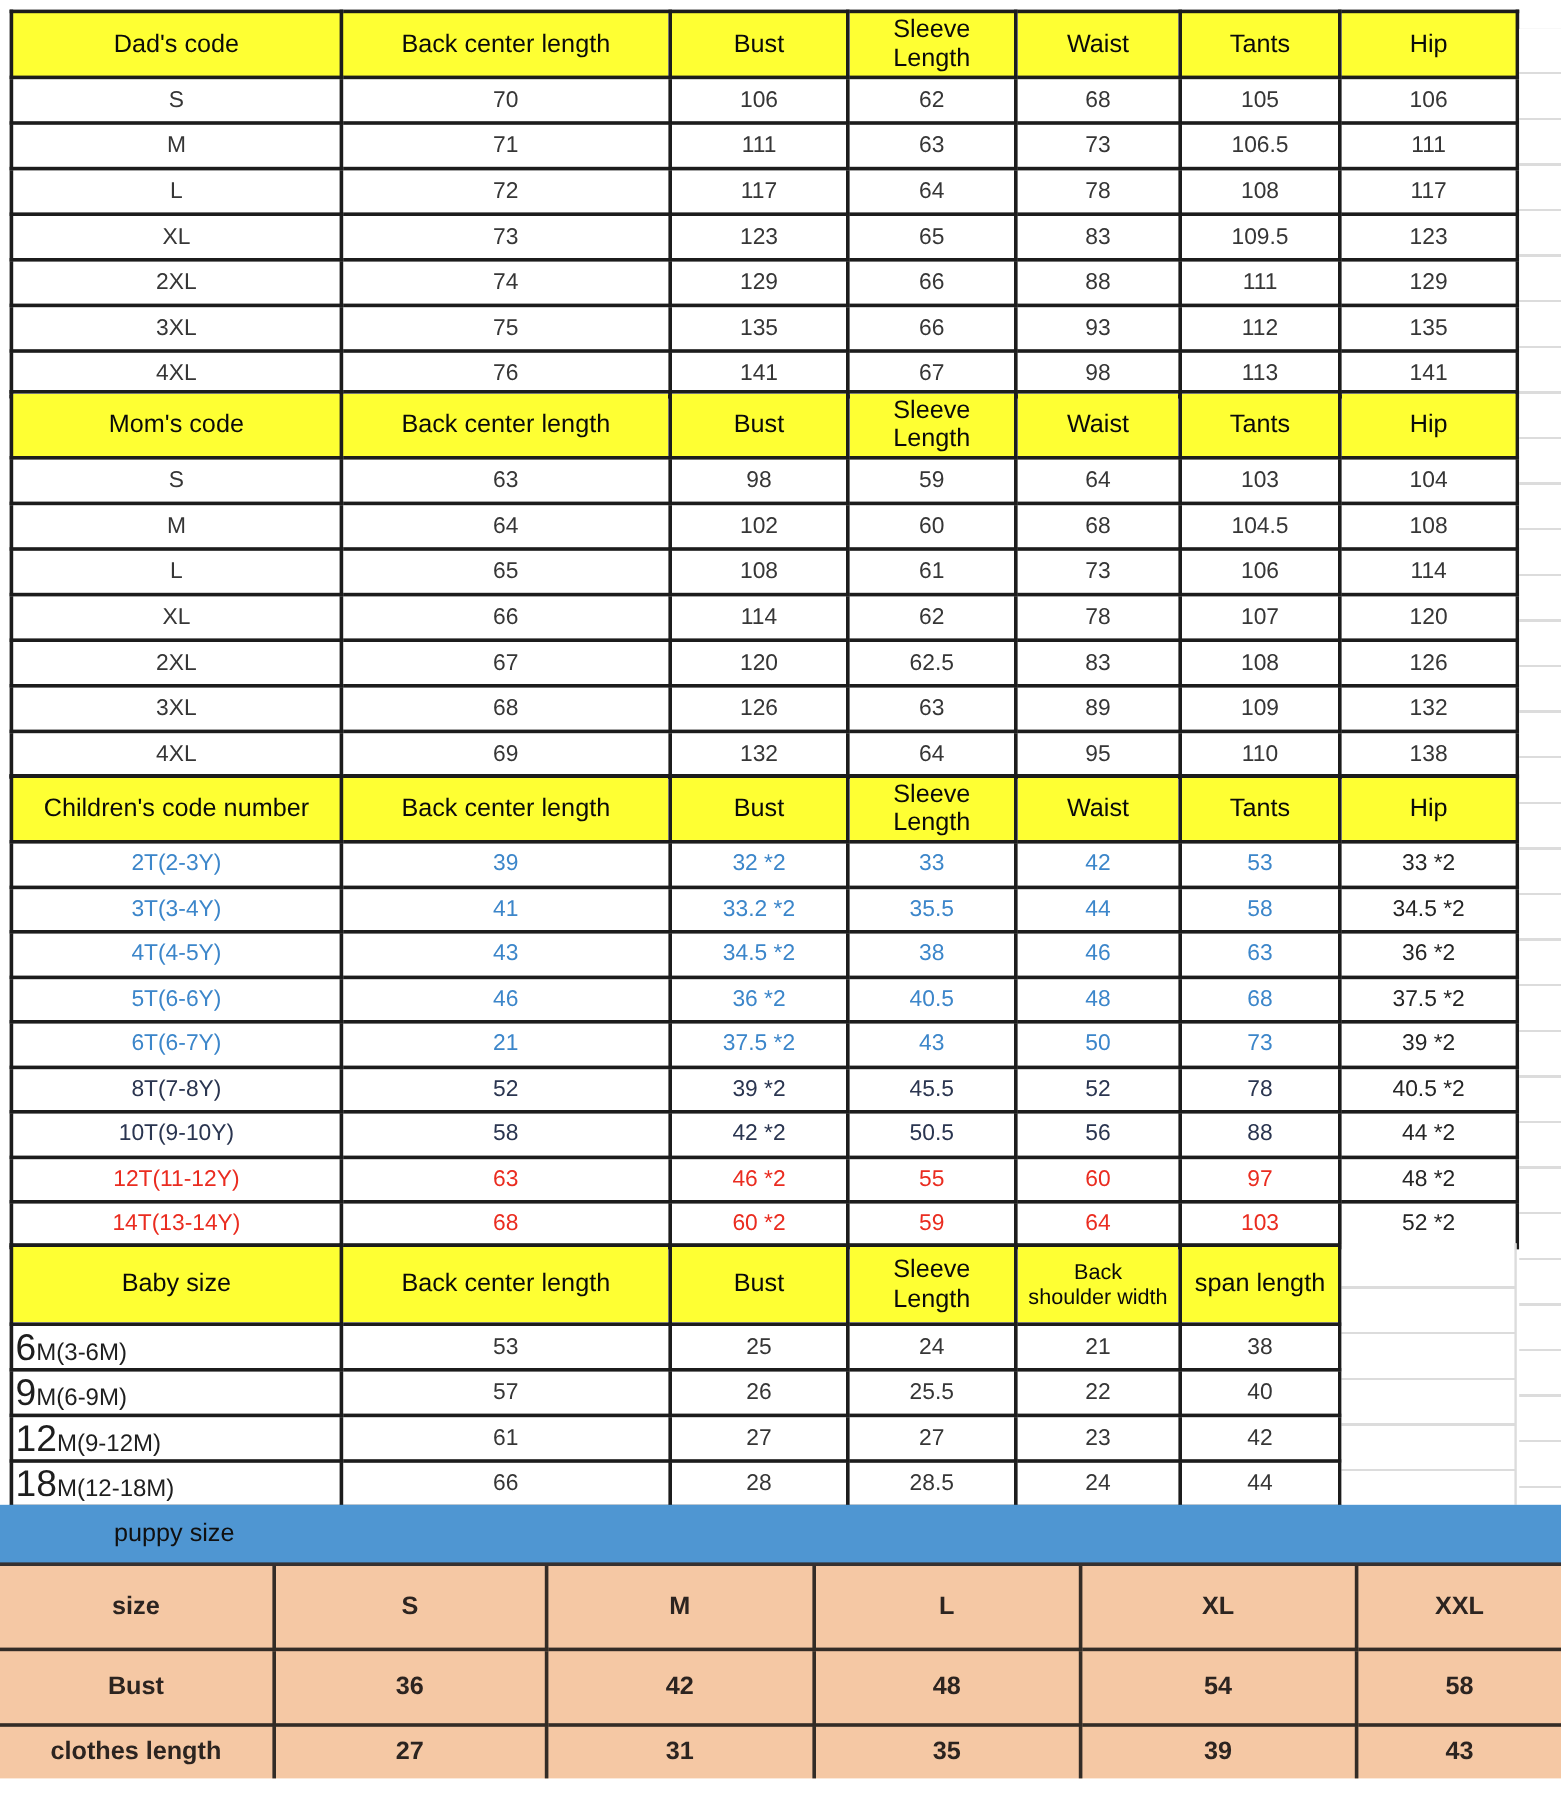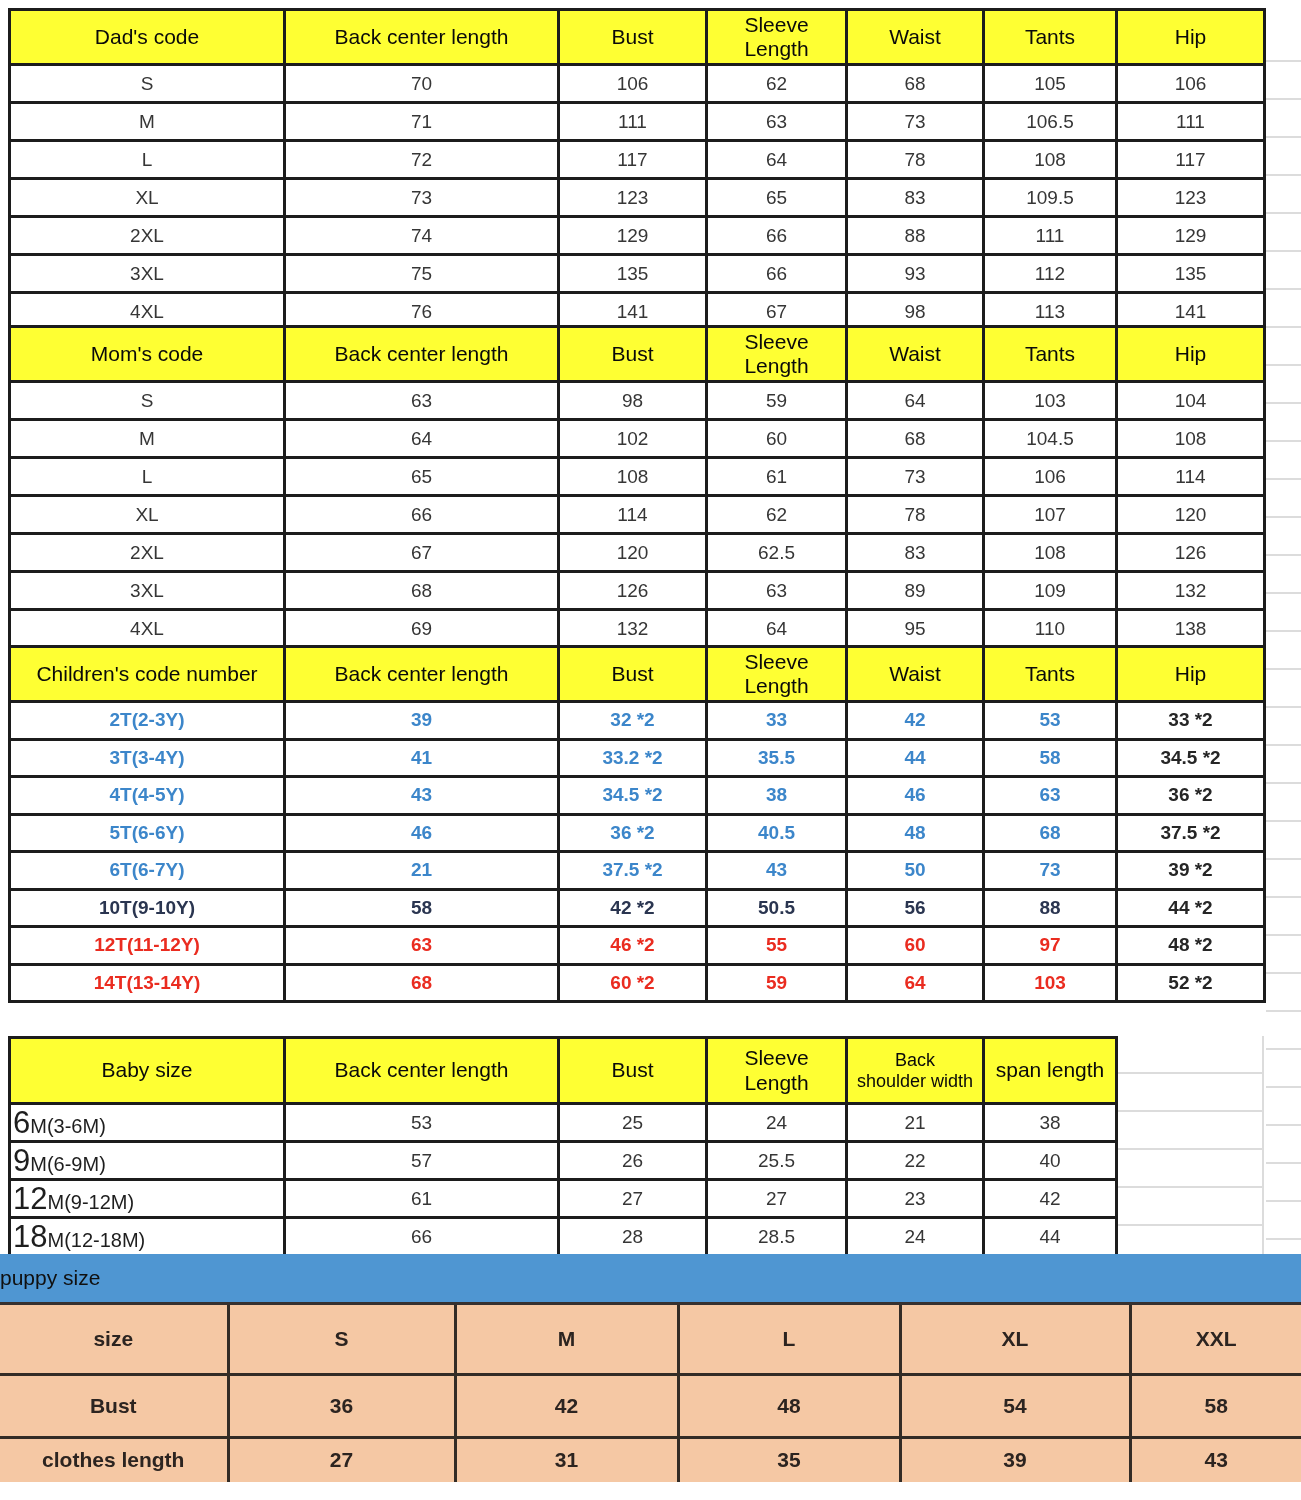--- a/index.html
+++ b/index.html
@@ -21,21 +21,21 @@
   }
   table.grid td { font-size:19px; color:#363636; }
 
   #dad-table { top:8px;    width:1255px; }
   #mom-table { top:325px;  width:1255px; }
   #children-table { top:645px; width:1255px; }
   #baby-table { top:1036px; width:1107px; }
 
   #dad-table thead tr, #mom-table thead tr, #children-table thead tr { height:55px; }
   #dad-table tbody tr, #mom-table tbody tr { height:38px; }
-  #children-table tbody tr { height:37.5px;font-weight:bold; }
+  #children-table tbody tr { height:37.5px; }
   #baby-table thead tr { height:66px; }
   #baby-table tbody tr { height:38px; }
   #baby-table th:nth-child(5) { font-size:18px; }
 
   
   #children-table tr.c-blue td { color:#3c86ca; }
   #children-table tr.c-navy td { color:#2a3550; }
   #children-table tr.c-red  td { color:#ea2c20; }
   #children-table td.hip-cell { color:#262626 !important; }
 
@@ -55,21 +55,21 @@
   .baby-right-vline {
     position:absolute; left:1262px; top:1036px; width:2px; height:218px; background:#dcdcdc;
   }
 
   
   .puppy-bar {
     position:absolute; left:0; top:1254px; width:1301px; height:48px;
     background:#4f96d2; border-bottom:3px solid #363130; box-sizing:content-box;
   }
   .puppy-bar .bar-label {
-    display:inline-block; line-height:48px; font-size:21px; color:#101010;
+    display:inline-block; padding-left:95px; line-height:48px; font-size:21px; color:#101010;
   }
   #puppy-table {
     position:absolute; left:0; top:1305px; width:1301px;
     border-collapse:collapse; table-layout:fixed;
   }
   #puppy-table td {
     border:3px solid #332c26; background:#f5c8a4; text-align:center; vertical-align:middle;
     font-size:21px; color:#2c2420; font-weight:700; padding:0;
   }
   #puppy-table td.row-label { font-weight:700; }
@@ -326,20 +326,29 @@
         <tr class="c-blue">
           <td>6T(6-7Y)</td>
           <td>21</td>
           <td>37.5 *2</td>
           <td>43</td>
           <td>50</td>
           <td>73</td>
           <td class="hip-cell">39 *2</td>
         </tr>
         <tr class="c-navy">
+          <td>8T(7-8Y)</td>
+          <td>52</td>
+          <td>39 *2</td>
+          <td>45.5</td>
+          <td>52</td>
+          <td>78</td>
+          <td class="hip-cell">40.5 *2</td>
+        </tr>
+        <tr class="c-navy">
           <td>10T(9-10Y)</td>
           <td>58</td>
           <td>42 *2</td>
           <td>50.5</td>
           <td>56</td>
           <td>88</td>
           <td class="hip-cell">44 *2</td>
         </tr>
         <tr class="c-red">
           <td>12T(11-12Y)</td>

